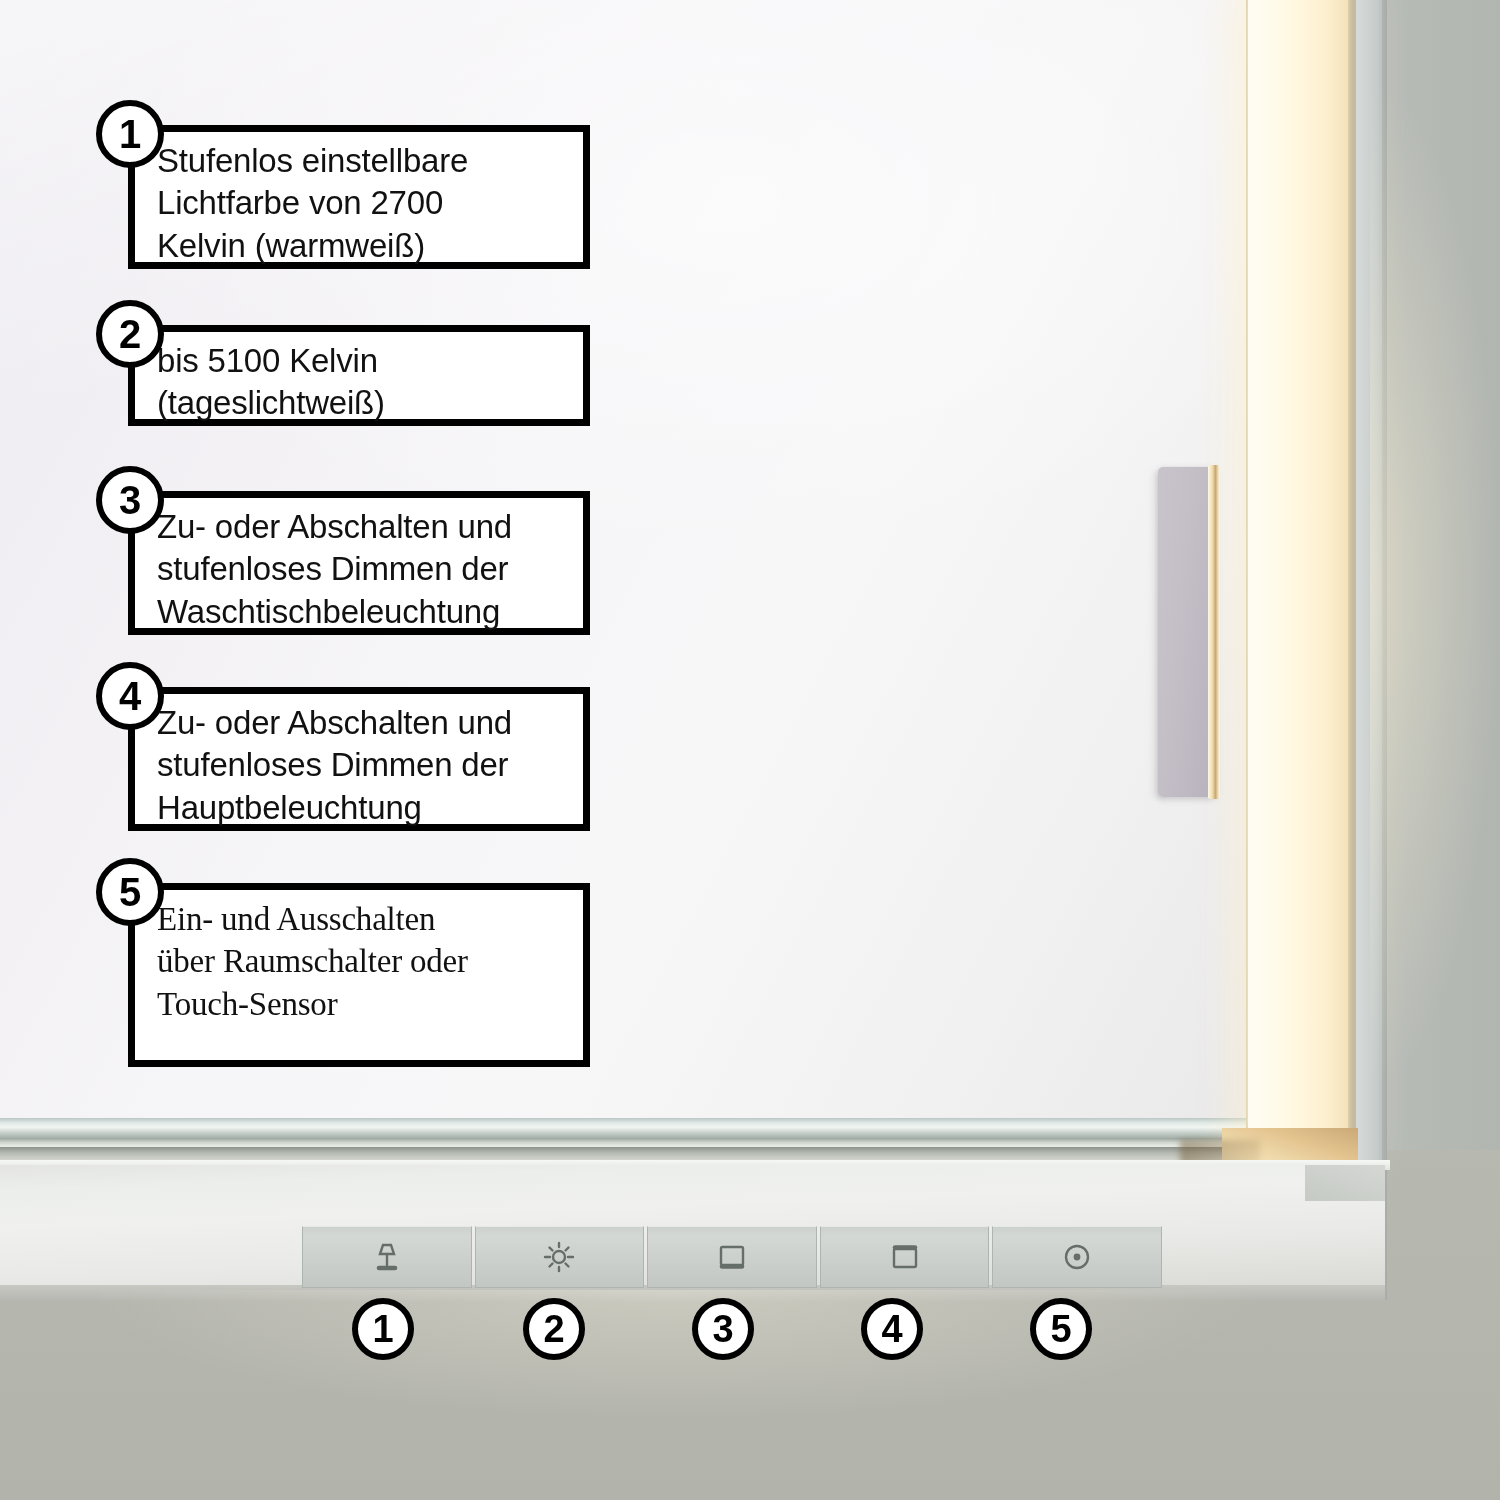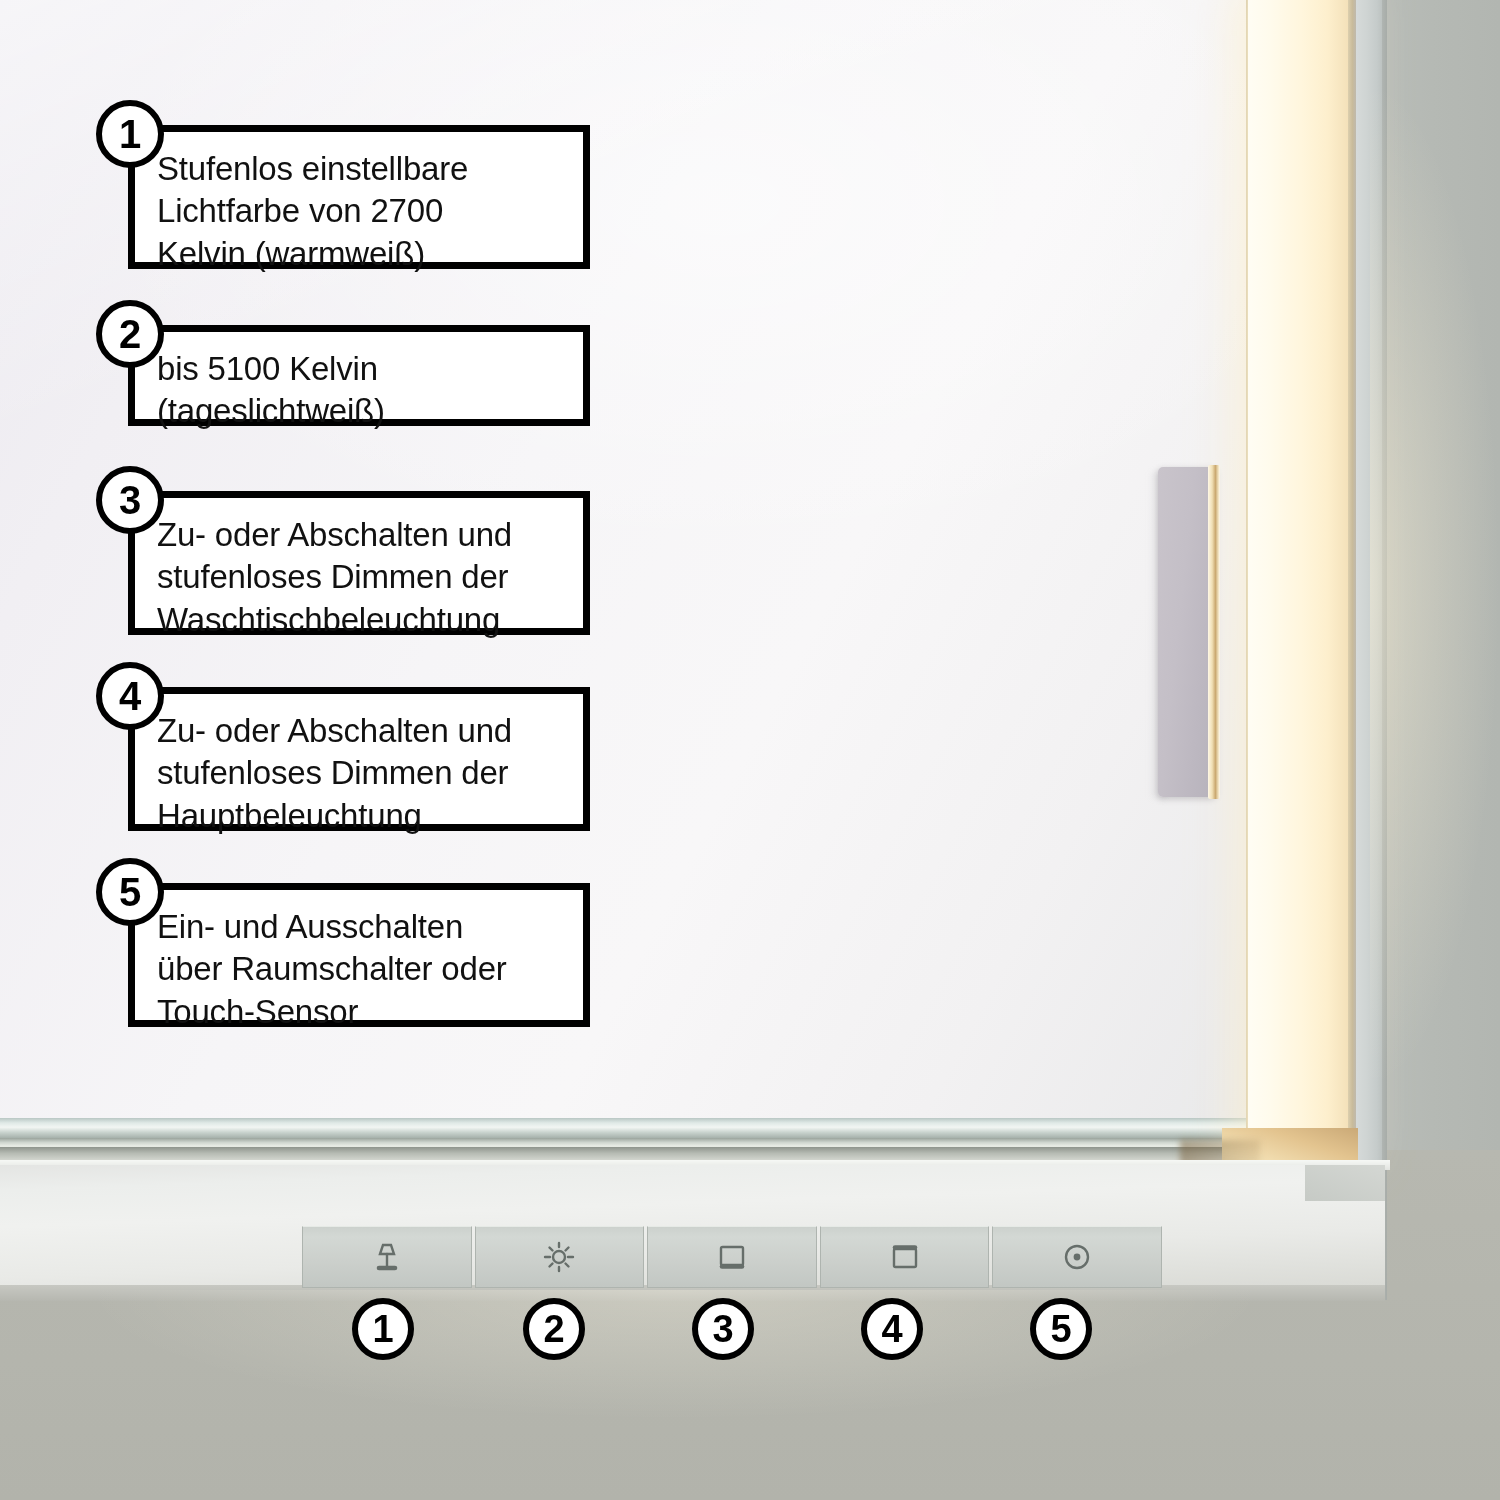--- a/index.html
+++ b/index.html
@@ -149,21 +149,21 @@
     position:absolute;left:1150px;top:472px;width:14px;height:326px;
     background:linear-gradient(90deg,rgba(150,148,155,0),rgba(150,148,155,.30));
     filter:blur(3px);
   }
 
   
   .callout{position:absolute;}
   .callout .box{
     position:absolute;left:32px;top:25px;
     background:#ffffff;border:7px solid #000000;
-    padding:16px 16px 14px 22px;
+    padding:8px 16px 14px 22px;
     box-sizing:border-box;
   }
   .callout .box p{
     margin:0;color:#111;font-size:33px;line-height:1.285;
     white-space:pre-line;letter-spacing:-.2px;
   }
   .callout .bubble{
     position:absolute;left:0;top:0;width:68px;height:68px;border-radius:50%;
     background:#ffffff;border:6px solid #000000;
     display:flex;align-items:center;justify-content:center;
@@ -299,21 +299,21 @@
       </div>
       <div class="callout" style="left: 96px; top: 662px;">
         <div class="box" style="width: 462px; height: 144px;">
           <p>Zu- oder Abschalten und
 stufenloses Dimmen der
 Hauptbeleuchtung</p>
         </div>
         <div class="bubble">4</div>
       </div>
       <div class="callout" style="left: 96px; top: 858px;">
-        <div class="box" style="width: 462px; height: 144px;">
+        <div class="box" style="width: 462px; height: 184px; font-family: Liberation Serif, serif;">
           <p>Ein- und Ausschalten
 über Raumschalter oder
 Touch-Sensor</p>
         </div>
         <div class="bubble">5</div>
       </div>
     </div>
 
 </div>
 

